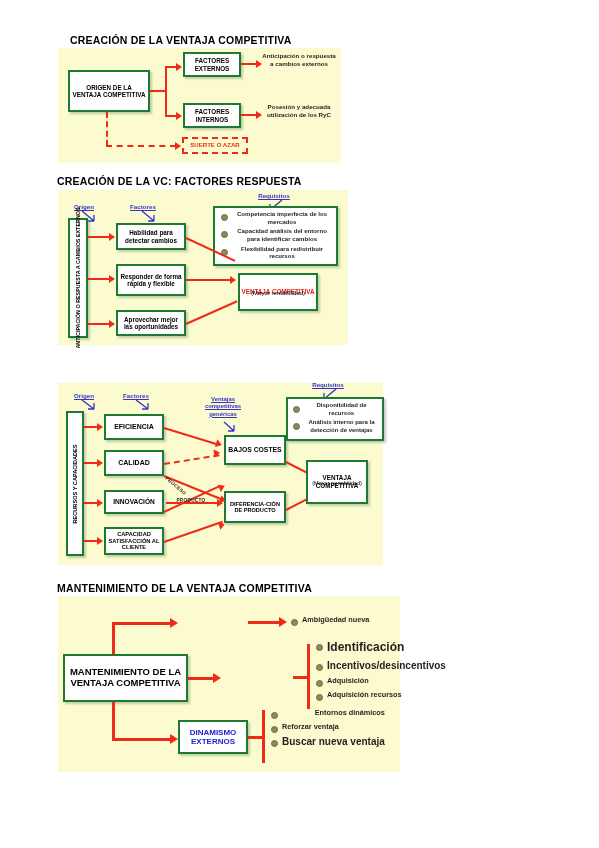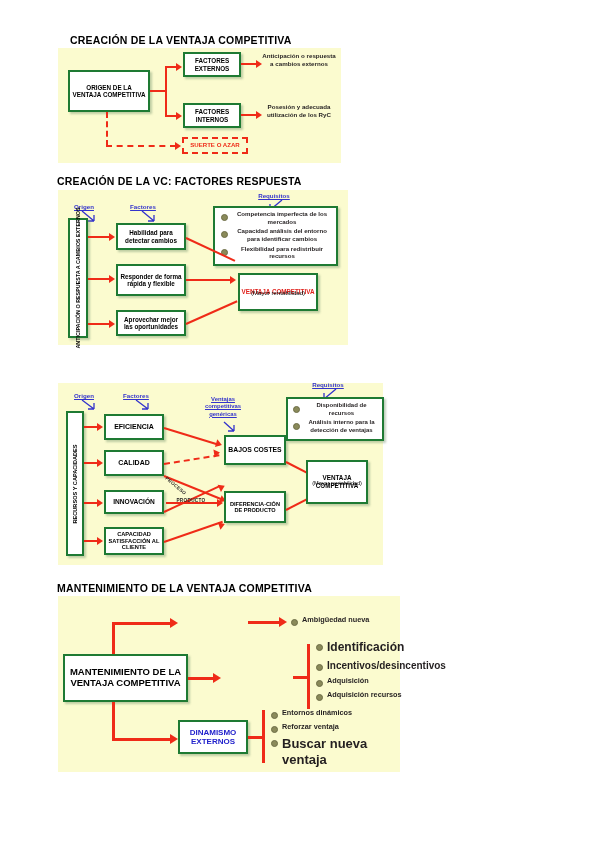--- a/index.html
+++ b/index.html
@@ -298,19 +298,19 @@
       <div class="bitem" style="font-size:7.3px;margin-bottom:5px;">Adquisición</div>
       <div class="bitem" style="font-size:7.3px;">Adquisición recursos</div>
     </div>
 
     <div class="gbox" style="left:120px;top:124px;width:70px;height:34px;font-size:8px;">
       <span class="blue-bold">DINAMISMO EXTERNOS</span>
     </div>
     <div class="hb" style="left:190px;top:140px;width:16px;"></div>
     <div class="vb" style="left:204px;top:114px;height:53px;"></div>
     <div class="blist" style="left:211px;top:112px;">
-      <div class="bitem" style="font-size:7.3px;margin-bottom:5px;">Entornos dinámicos</div>
+      <div class="bitem" style="font-size:7.3px;margin-bottom:5px;text-align:right;">Entornos dinámicos</div>
       <div class="bitem" style="font-size:7.3px;margin-bottom:5px;">Reforzar ventaja</div>
-      <div class="bitem" style="font-size:13px;">Buscar nueva ventaja</div>
+      <div class="bitem" style="font-size:10px;">Buscar nueva ventaja</div>
     </div>
   </div>
 
 </div>
 
 </body></html>

